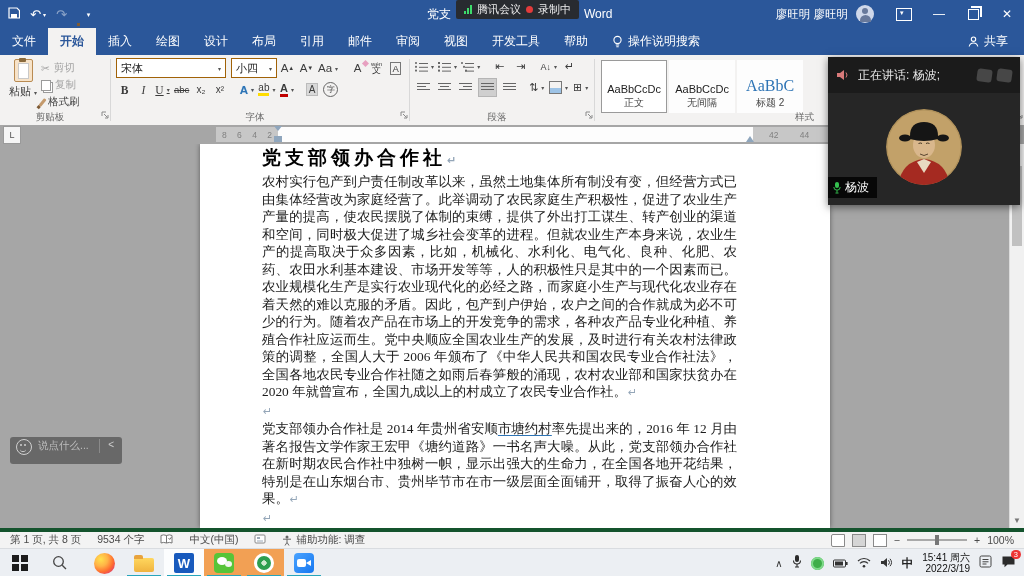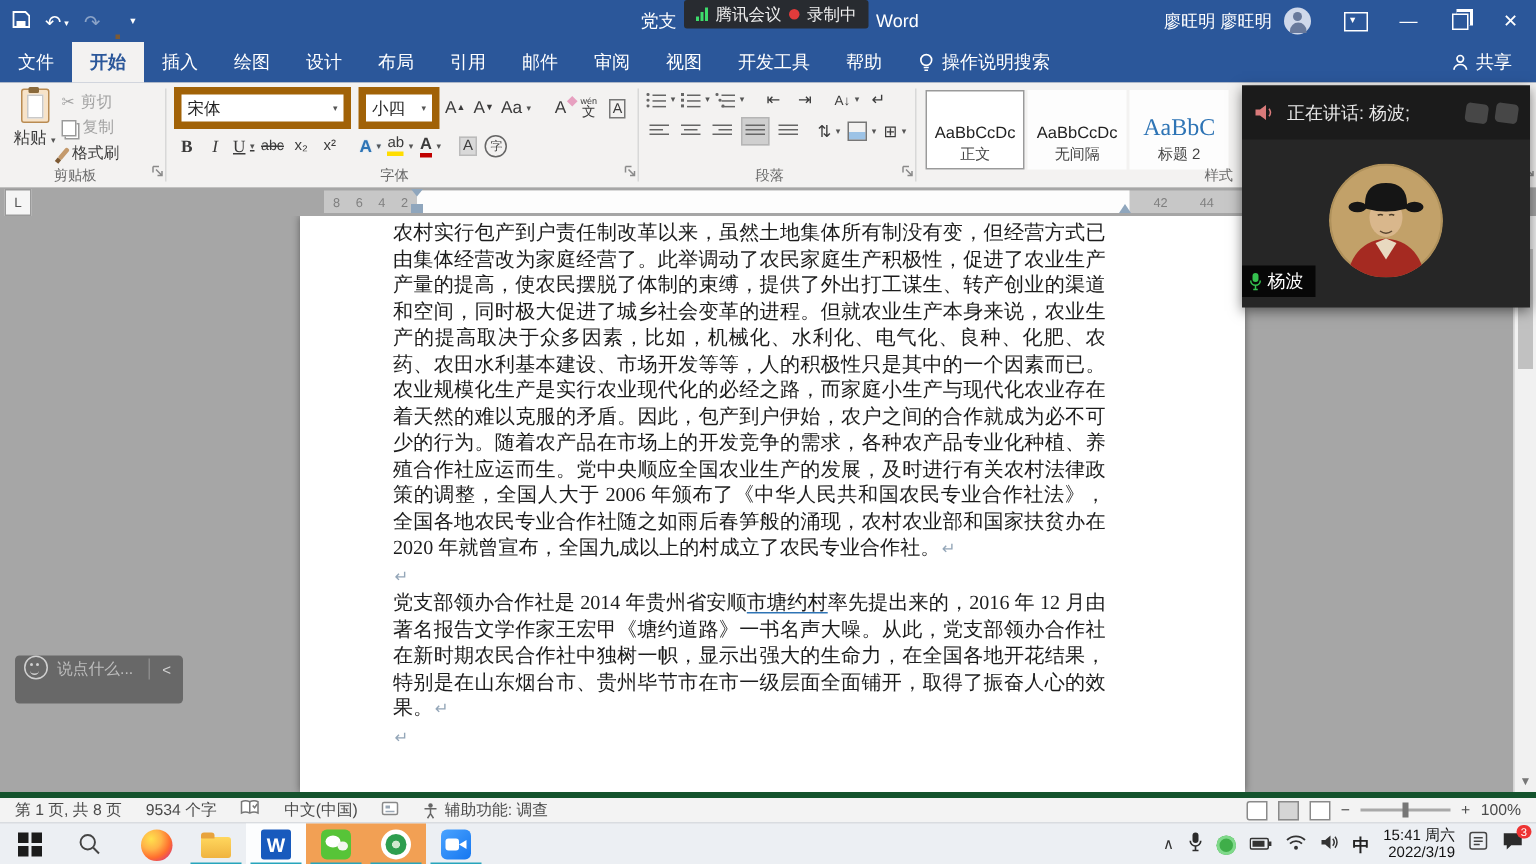--- a/index.html
+++ b/index.html
@@ -44,21 +44,21 @@
   .clip-ic{width:17px;height:21px;background:#f7e3c9;border:1px solid #b98b52;border-radius:2px;position:relative;}
   .clip-ic::before{content:"";position:absolute;left:4px;top:-2px;width:7px;height:4px;background:#8a6a3c;border-radius:1px;}
   .clip-ic::after{content:"";position:absolute;left:3px;top:3px;width:9px;height:14px;background:#fff;border:1px solid #c9c9c9;}
   .small-cmd{display:flex;align-items:center;gap:4px;font-size:10.5px;height:17px;color:#3b3b3b;}
   .small-cmd.off{color:#a3a3a3;}
   .copy-ic{width:8px;height:9px;border:1px solid #9a9a9a;background:#fff;box-shadow:2px 2px 0 -1px #fff,2px 2px 0 0 #9a9a9a;}
   .brush-ic{width:3px;height:9px;background:#c49a6c;transform:rotate(40deg);border-radius:1px;position:relative;}
   .brush-ic::after{content:"";position:absolute;left:0;top:9px;width:3px;height:3px;background:#7d5a34;}
   .fg{display:flex;flex-direction:column;gap:3px;}
   .frow{display:flex;align-items:center;gap:2px;}
-  .selbox{display:flex;align-items:center;justify-content:space-between;background:#fff;border:5px solid #a16207;height:18px;font-size:11px;color:#222;padding:0 4px;}
+  .selbox{display:flex;align-items:center;justify-content:space-between;background:#fff;border:1px solid #a16207;height:18px;font-size:11px;color:#222;padding:0 4px;}
   .dd::after{content:"▾";font-size:6px;color:#555;margin-left:3px;}
   .fbtn{min-width:15px;height:17px;display:flex;align-items:center;justify-content:center;font-size:11.5px;color:#3b3b3b;padding:0 1px;}
   .serifb{font-family:"Liberation Serif","DejaVu Serif",serif;}
   .ul{text-decoration:underline;}
   .strike{text-decoration:line-through;}
   .pinyin{display:flex;flex-direction:column;line-height:.8;font-size:6px;align-items:center;color:#3b3b3b;}
   .pinyin b{font-size:9px;font-weight:normal;}
   .boxA{border:1px solid #777;padding:0 1px;font-size:9.5px;}
   .hl-ab{display:flex;flex-direction:column;line-height:1;font-size:10px;}
   .hl-ab i{height:3px;background:#ffdd00;font-style:normal;}
@@ -153,21 +153,21 @@
   
   .meetpanel{position:absolute;left:828px;top:57px;width:192px;height:148px;background:#262626;z-index:60;box-shadow:0 2px 8px rgba(0,0,0,.5);}
   .mp-head{height:36px;background:#1b1b1b;display:flex;align-items:center;gap:8px;padding:0 8px;color:#e8e8e8;font-size:12px;}
   .mp-blur{margin-left:auto;display:flex;gap:5px;}
   .mp-blur i{width:15px;height:13px;background:#474747;border-radius:3px;transform:rotate(8deg);}
   .mp-body{position:relative;height:112px;}
   .avatar-wrap{position:absolute;left:58px;top:16px;width:76px;height:76px;border-radius:50%;overflow:hidden;}
   .nametag{position:absolute;left:0;bottom:7px;background:rgba(0,0,0,.8);color:#fff;font-size:12px;display:flex;align-items:center;gap:3px;padding:2px 8px 2px 4px;}
 
   
-  .chatwidget{position:absolute;left:10px;top:437px;width:112px;height:27px;background:rgba(98,98,98,.9);border-radius:3px;display:flex;align-items:flex-end;gap:6px;padding:16px 6px;z-index:50;box-sizing:border-box;}
+  .chatwidget{position:absolute;left:10px;top:437px;width:112px;height:27px;background:rgba(98,98,98,.9);border-radius:3px;display:flex;align-items:flex-start;gap:6px;padding:2px 6px;z-index:50;box-sizing:border-box;}
   .emoji{width:14px;height:14px;border-radius:50%;border:1.2px solid #d0d0d0;position:relative;flex-shrink:0;}
   .emoji::before{content:"";position:absolute;left:3px;top:4px;width:2px;height:2px;background:#d0d0d0;box-shadow:4px 0 #d0d0d0;border-radius:50%;}
   .emoji::after{content:"";position:absolute;left:3px;top:8px;width:6px;height:3px;border-bottom:1.2px solid #d0d0d0;border-radius:0 0 6px 6px;}
   .chat-ph{font-size:10.5px;color:#bdbdbd;white-space:nowrap;}
   .chat-div{width:1px;height:14px;background:#8a8a8a;margin-left:auto;}
   .chat-col{color:#d0d0d0;font-size:10px;padding:0 2px;}
 </style>
 </head>
 <body>
 
@@ -421,20 +421,21 @@
       <span class="rnums rn-left">8 6 4 2</span>
       <span class="rnums rn-right">42 44 46</span>
       <span class="ind-top"></span>
       <span class="ind-bot"></span>
       <span class="ind-right"></span>
     </div>
   </div>
 
   <div class="docarea">
     <div class="page">
+      <h1 class="doc-h"><span>党支部领办合作社</span><span class="pmark">↵</span></h1>
       <p class="doc-p"><span>农村实行包产到户责任制改革以来，虽然土地集体所有制没有变，但经营方式已由集体经营改为家庭经营了。此举调动了农民家庭生产积极性，促进了农业生产产量的提高，使农民摆脱了体制的束缚，提供了外出打工谋生、转产创业的渠道和空间，同时极大促进了城乡社会变革的进程。但就农业生产本身来说，农业生产的提高取决于众多因素，比如，机械化、水利化、电气化、良种、化肥、农药、农田水利基本建设、市场开发等等，人的积极性只是其中的一个因素而已。农业规模化生产是实行农业现代化的必经之路，而家庭小生产与现代化农业存在着天然的难以克服的矛盾。因此，包产到户伊始，农户之间的合作就成为必不可少的行为。随着农产品在市场上的开发竞争的需求，各种农产品专业化种植、养殖合作社应运而生。党中央顺应全国农业生产的发展，及时进行有关农村法律政策的调整，全国人大于 2006 年颁布了《中华人民共和国农民专业合作社法》，全国各地农民专业合作社随之如雨后春笋般的涌现，农村农业部和国家扶贫办在 2020 年就曾宣布，全国九成以上的村成立了农民专业合作社。</span><span class="pmark">↵</span></p>
       <p class="doc-p"><span class="pmark">↵</span></p>
       <p class="doc-p"><span>党支部领办合作社是 2014 年贵州省安顺</span><span class="doclink">市塘约村</span><span>率先提出来的，2016 年 12 月由著名报告文学作家王宏甲《塘约道路》一书名声大噪。从此，党支部领办合作社在新时期农民合作社中独树一帜，显示出强大的生命力，在全国各地开花结果，特别是在山东烟台市、贵州毕节市在市一级层面全面铺开，取得了振奋人心的效果。</span><span class="pmark">↵</span></p>
       <p class="doc-p"><span class="pmark">↵</span></p>
       <p class="doc-p"></p>
     </div>
     <div class="vscroll">
       <span class="arr" style="top:3px;">▲</span>
       <span class="thumb"></span>
       <span class="arr" style="bottom:3px;">▼</span>

